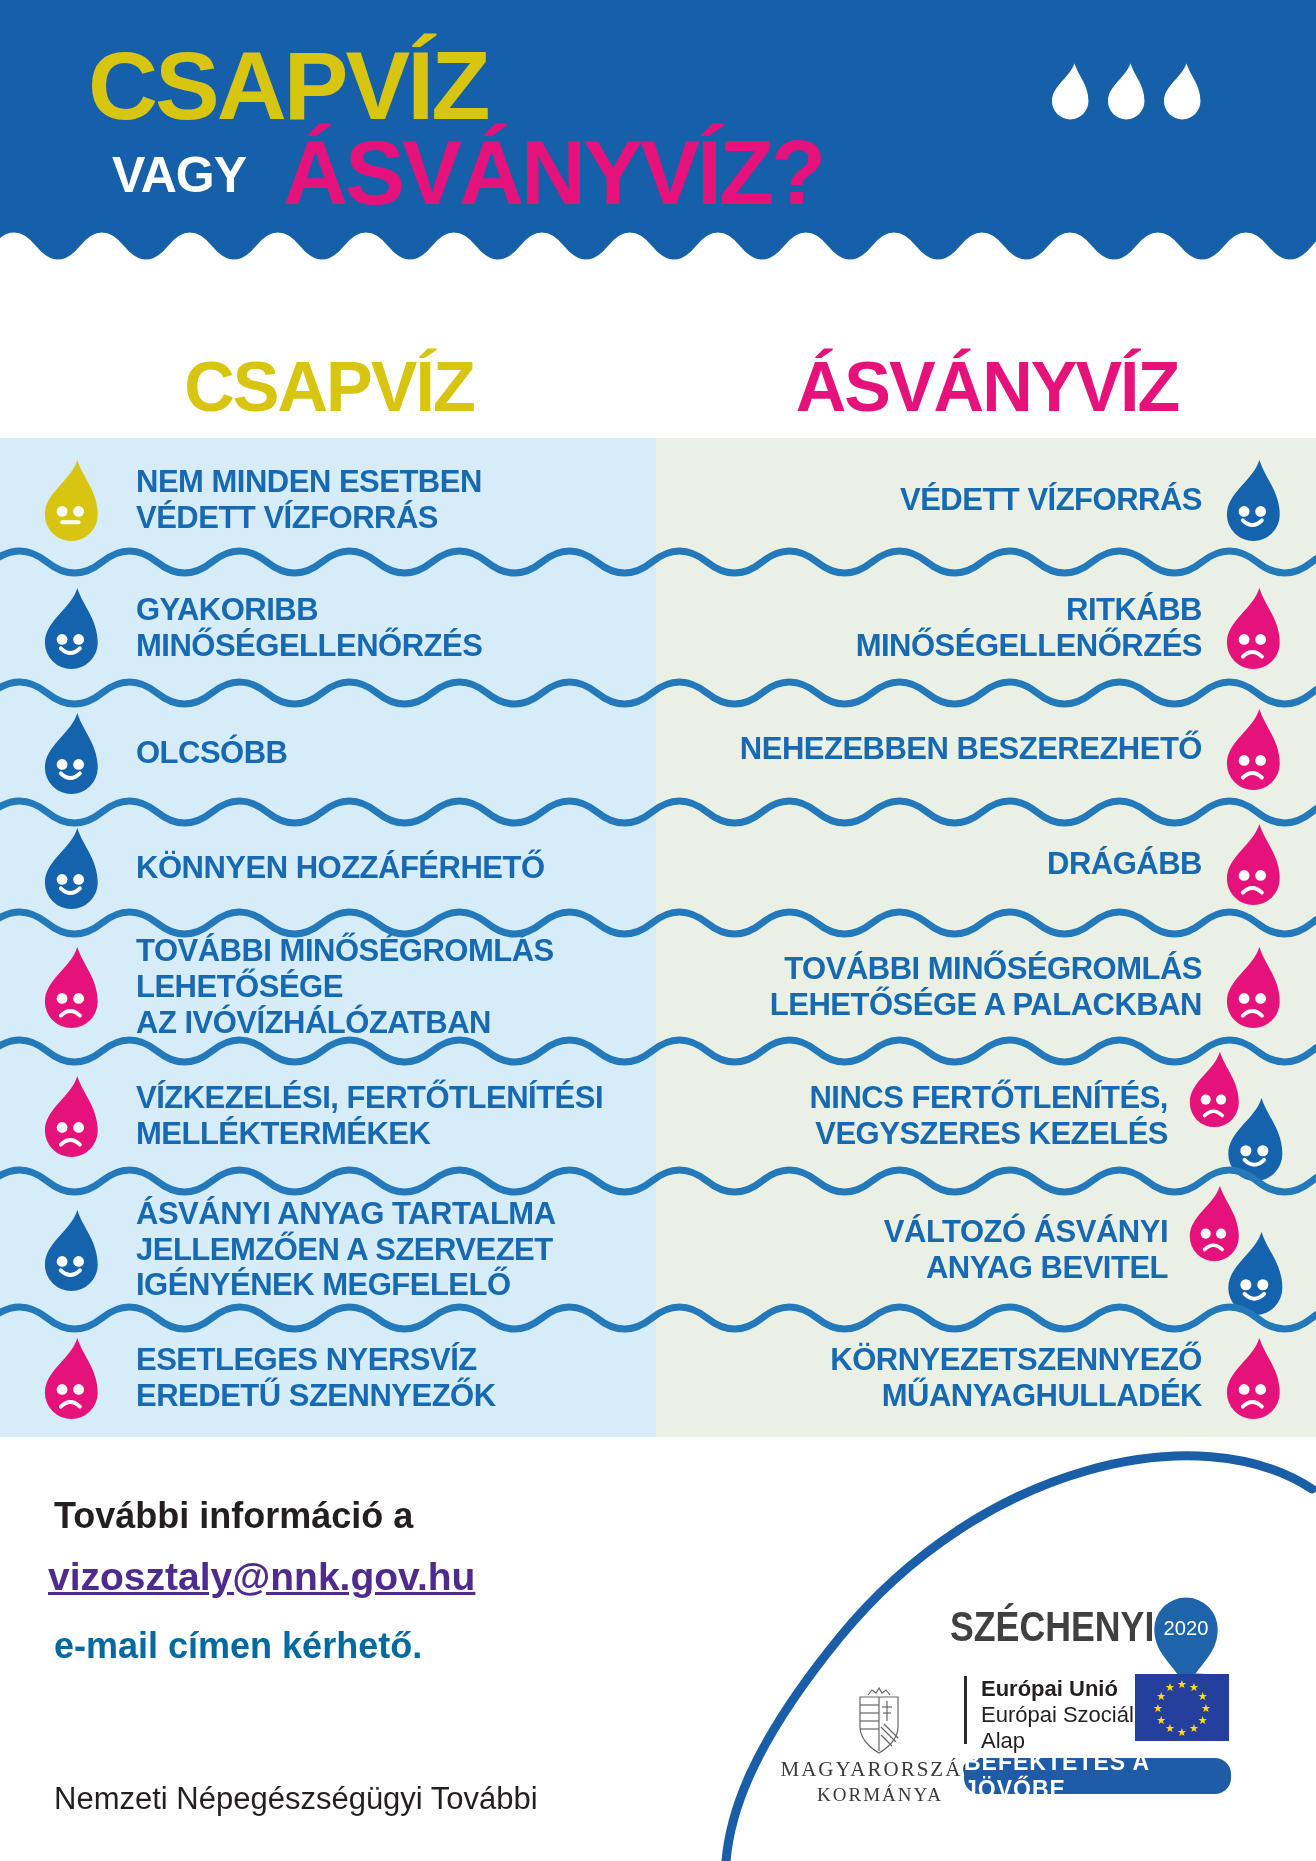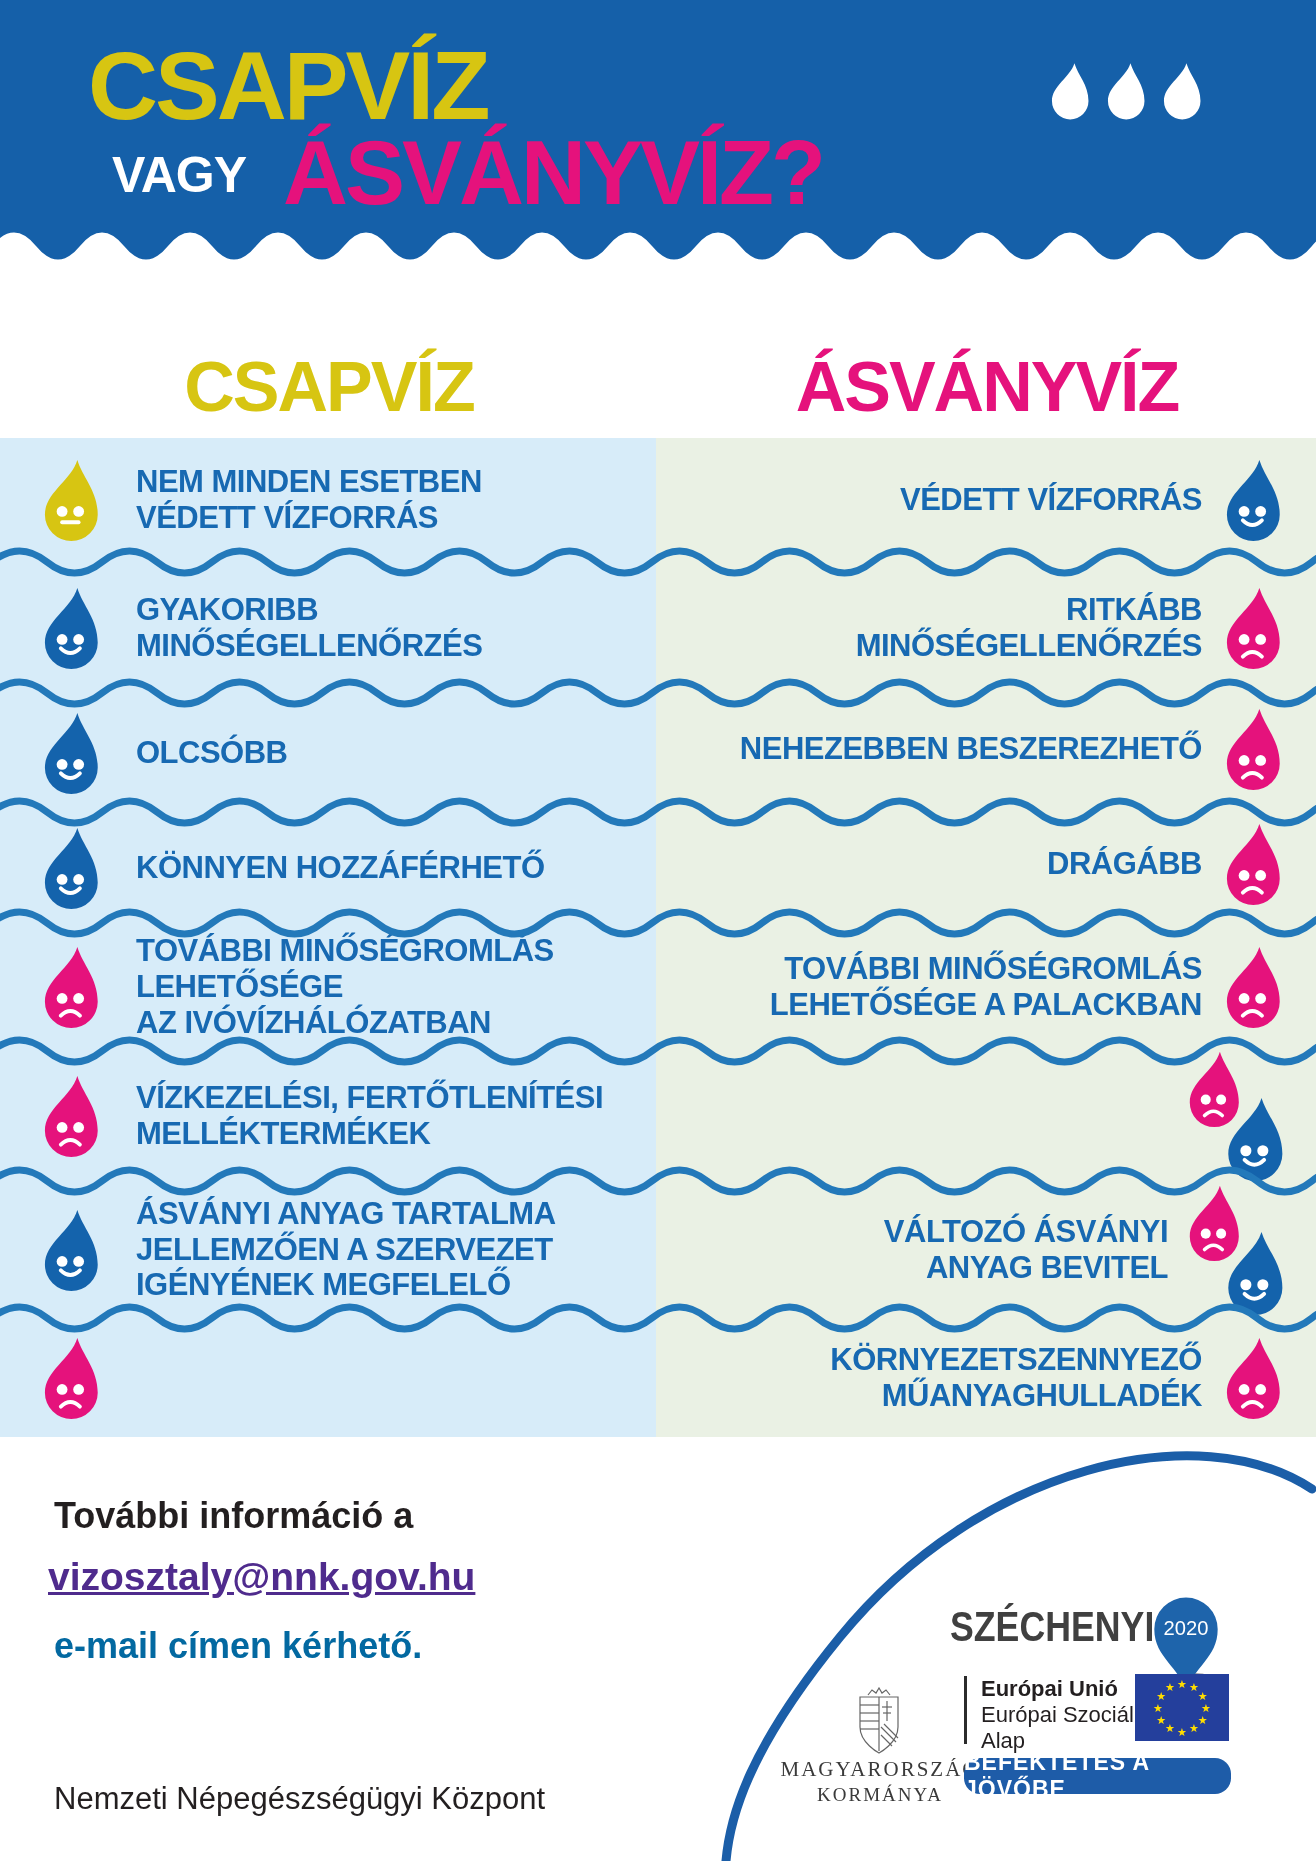--- a/index.html
+++ b/index.html
@@ -175,20 +175,22 @@
       </div>
       <div class="row" style="height: 119px;">
         <span class="drops">
           <svg viewBox="0 0 100 132">
             <path d="M60 3 C68 30 92 52 92 89 A41.5 41.5 0 1 1 9 89 C9 54 50 36 60 3 Z" fill="#E5127C"></path>
             <circle cx="36" cy="84" r="8.5" fill="#fff"></circle>
             <circle cx="62" cy="84" r="8.5" fill="#fff"></circle>
             <path d="M34 111 Q49 96 64 111" fill="none" stroke="#fff" stroke-width="6" stroke-linecap="round"></path>
           </svg>
         </span>
+        <div class="row-text">ESETLEGES NYERSVÍZ
+EREDETŰ SZENNYEZŐK</div>
       </div>
     </div>
   <div class="panel right" id="panel-right">
       <div class="row" style="height: 124px;">
         <div class="row-text">VÉDETT VÍZFORRÁS</div>
         <span class="drops">
           <svg viewBox="0 0 100 132">
             <path d="M60 3 C68 30 92 52 92 89 A41.5 41.5 0 1 1 9 89 C9 54 50 36 60 3 Z" fill="#1463AC"></path>
             <circle cx="36" cy="84" r="8.5" fill="#fff"></circle>
             <circle cx="62" cy="84" r="8.5" fill="#fff"></circle>
@@ -236,20 +238,22 @@
         <span class="drops">
           <svg viewBox="0 0 100 132">
             <path d="M60 3 C68 30 92 52 92 89 A41.5 41.5 0 1 1 9 89 C9 54 50 36 60 3 Z" fill="#E5127C"></path>
             <circle cx="36" cy="84" r="8.5" fill="#fff"></circle>
             <circle cx="62" cy="84" r="8.5" fill="#fff"></circle>
             <path d="M34 111 Q49 96 64 111" fill="none" stroke="#fff" stroke-width="6" stroke-linecap="round"></path>
           </svg>
         </span>
       </div>
       <div class="row" style="height: 130px;">
+        <div class="row-text">NINCS FERTŐTLENÍTÉS,
+VEGYSZERES KEZELÉS</div>
         <span class="drops double">
           <svg viewBox="0 0 100 132">
             <path d="M60 3 C68 30 92 52 92 89 A41.5 41.5 0 1 1 9 89 C9 54 50 36 60 3 Z" fill="#E5127C"></path>
             <circle cx="36" cy="84" r="8.5" fill="#fff"></circle>
             <circle cx="62" cy="84" r="8.5" fill="#fff"></circle>
             <path d="M34 111 Q49 96 64 111" fill="none" stroke="#fff" stroke-width="6" stroke-linecap="round"></path>
           </svg>
           <svg viewBox="0 0 100 132">
             <path d="M60 3 C68 30 92 52 92 89 A41.5 41.5 0 1 1 9 89 C9 54 50 36 60 3 Z" fill="#1463AC"></path>
             <circle cx="36" cy="84" r="8.5" fill="#fff"></circle>
@@ -313,21 +317,21 @@
   </div>
 
 <div class="footer">
   <svg class="arc-svg" viewBox="0 0 716 424">
     <path d="M712 52 C 600 -22 380 28 240 200 C 150 310 130 378 126 424" fill="none" stroke="#1B5EA8" stroke-width="9" stroke-linecap="round"></path>
   </svg>
 
   <div class="f-line1">További információ a</div>
   <div class="f-email"> vizosztaly@nnk.gov.hu</div>
   <div class="f-line3">e-mail címen kérhető.</div>
-  <div class="f-org">Nemzeti Népegészségügyi Központ</div>
+  <div class="f-org">Nemzeti Népegészségügyi További</div>
 
   <div class="sz-name">SZÉCHENYI</div>
   <svg class="sz-pin" viewBox="0 0 100 140">
     <ellipse cx="64" cy="120" rx="24" ry="11" fill="#A7A7A9"></ellipse>
     <path d="M50 136 C 42 100 6 88 6 48 A 44 44 0 1 1 94 48 C 94 88 60 100 50 136 Z" fill="#1E64AB"></path>
     <text x="50" y="56" text-anchor="middle" font-size="28" fill="#ffffff" font-family="Liberation Sans, sans-serif">2020</text>
   </svg>
 
   <svg class="hu-arms" viewBox="0 0 50 70">
     <g stroke="#666" stroke-width="1.2" fill="none">

